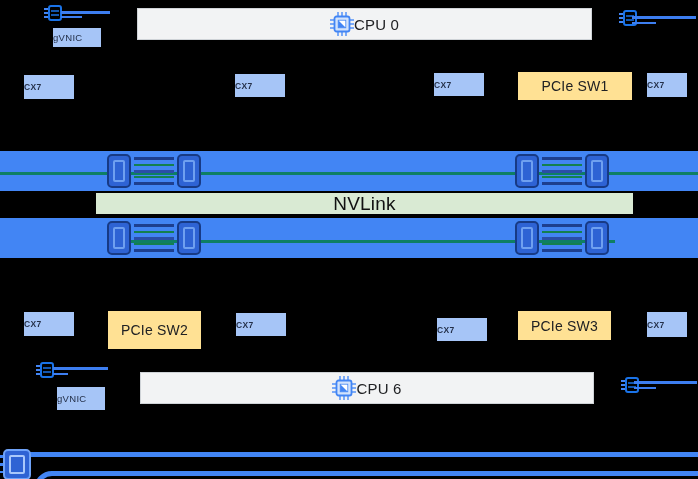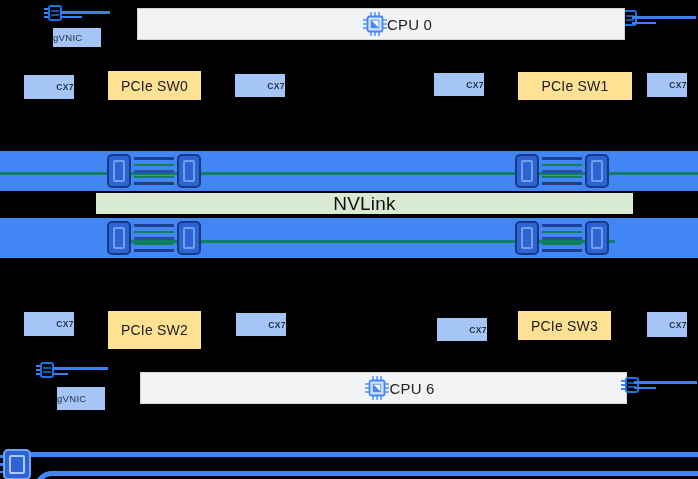--- a/index.html
+++ b/index.html
@@ -6,25 +6,25 @@
   #stage{
     position:relative;width:698px;height:479px;background:#000;overflow:hidden;
     font-family:"Liberation Sans",sans-serif;-webkit-font-smoothing:antialiased;
   }
   .abs{position:absolute;}
 
   
   .cpu-box{
     background:#f2f3f4;border:1px solid #cfd3d7;color:#202124;
     display:flex;align-items:center;justify-content:center;
-    font-size:15px;letter-spacing:.2px;padding-left:33px;
+    font-size:15px;letter-spacing:.2px;
   }
   .nic-box{
     background:var(--nic-fill,#a6c5f7);color:#243049;
-    display:flex;align-items:center;justify-content:flex-end;
+    display:flex;align-items:center;justify-content:flex-start;
     font-size:8.5px;font-weight:700;letter-spacing:.4px;
   }
   .gvnic-box{
     background:var(--nic-fill,#a6c5f7);color:#243049;
     display:flex;align-items:center;justify-content:flex-start;
     font-size:9.5px;font-weight:500;letter-spacing:.3px;
   }
   .pcie-box{
     background:var(--pcie-fill,#ffe194);color:#202124;
     display:flex;align-items:center;justify-content:center;
@@ -133,23 +133,20 @@
     <span>CPU 0</span>
   </div>
 
   <div class="abs gvnic-box" style="left:53px;top:28px;width:48px;height:19px">
     <span>gVNIC</span>
   </div>
 
   <div class="abs nic-box" style="left:24px;top:75px;width:50px;height:24px">
       <span>CX7</span>
     </div>
-  <div class="abs pcie-box" style="left:108px;top:71px;width:93px;height:29px">
-      <span>PCIe SW0</span>
-    </div>
   <div class="abs nic-box" style="left:235px;top:74px;width:50px;height:23px">
       <span>CX7</span>
     </div>
   <div class="abs nic-box" style="left:434px;top:73px;width:50px;height:23px">
       <span>CX7</span>
     </div>
   <div class="abs pcie-box" style="left:518px;top:72px;width:114px;height:28px">
       <span>PCIe SW1</span>
     </div>
   <div class="abs nic-box" style="left:647px;top:73px;width:40px;height:24px">

